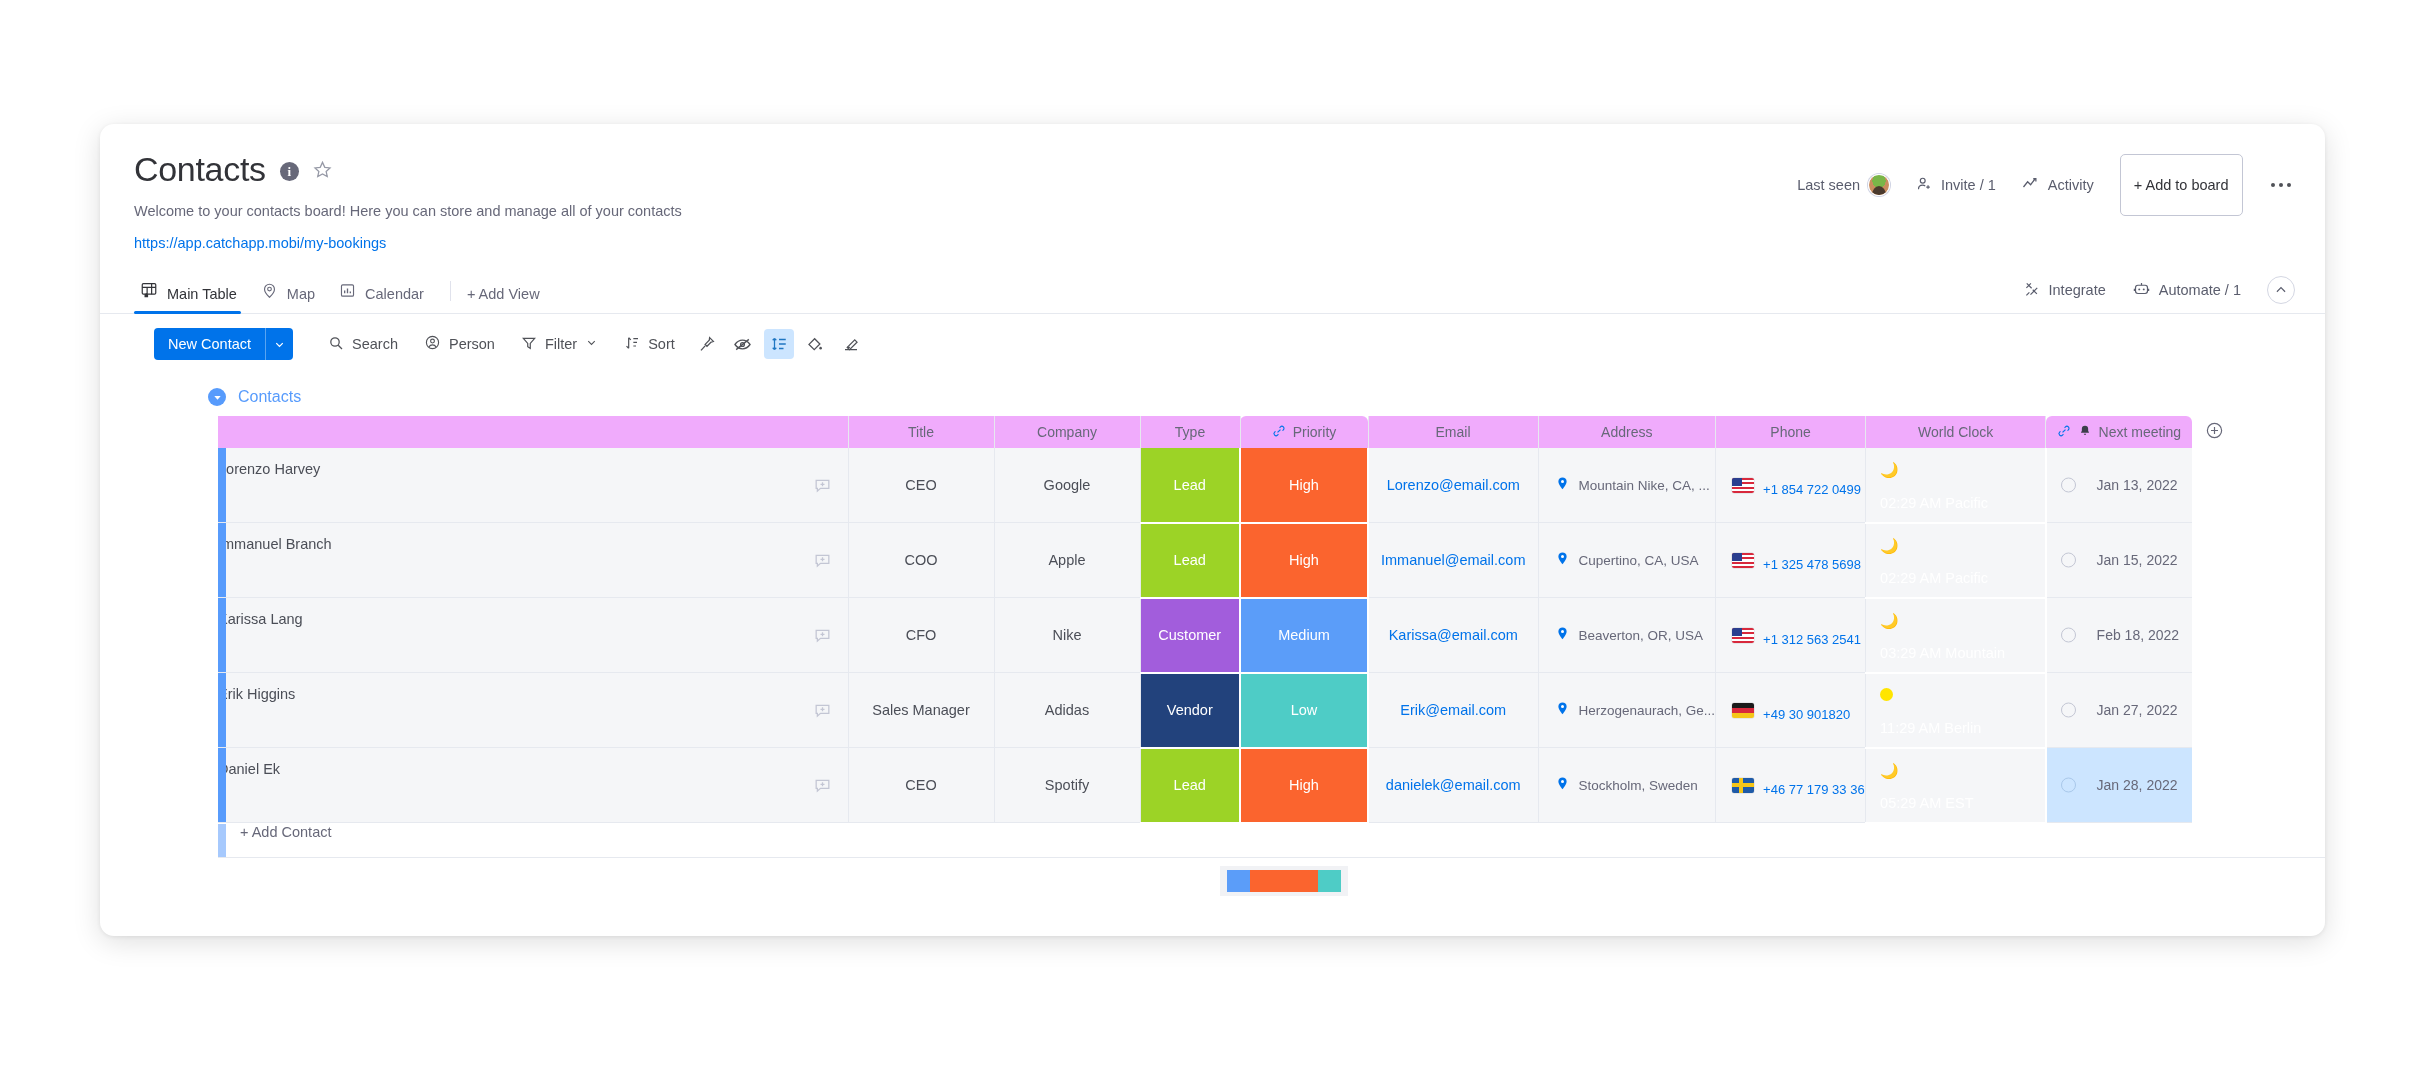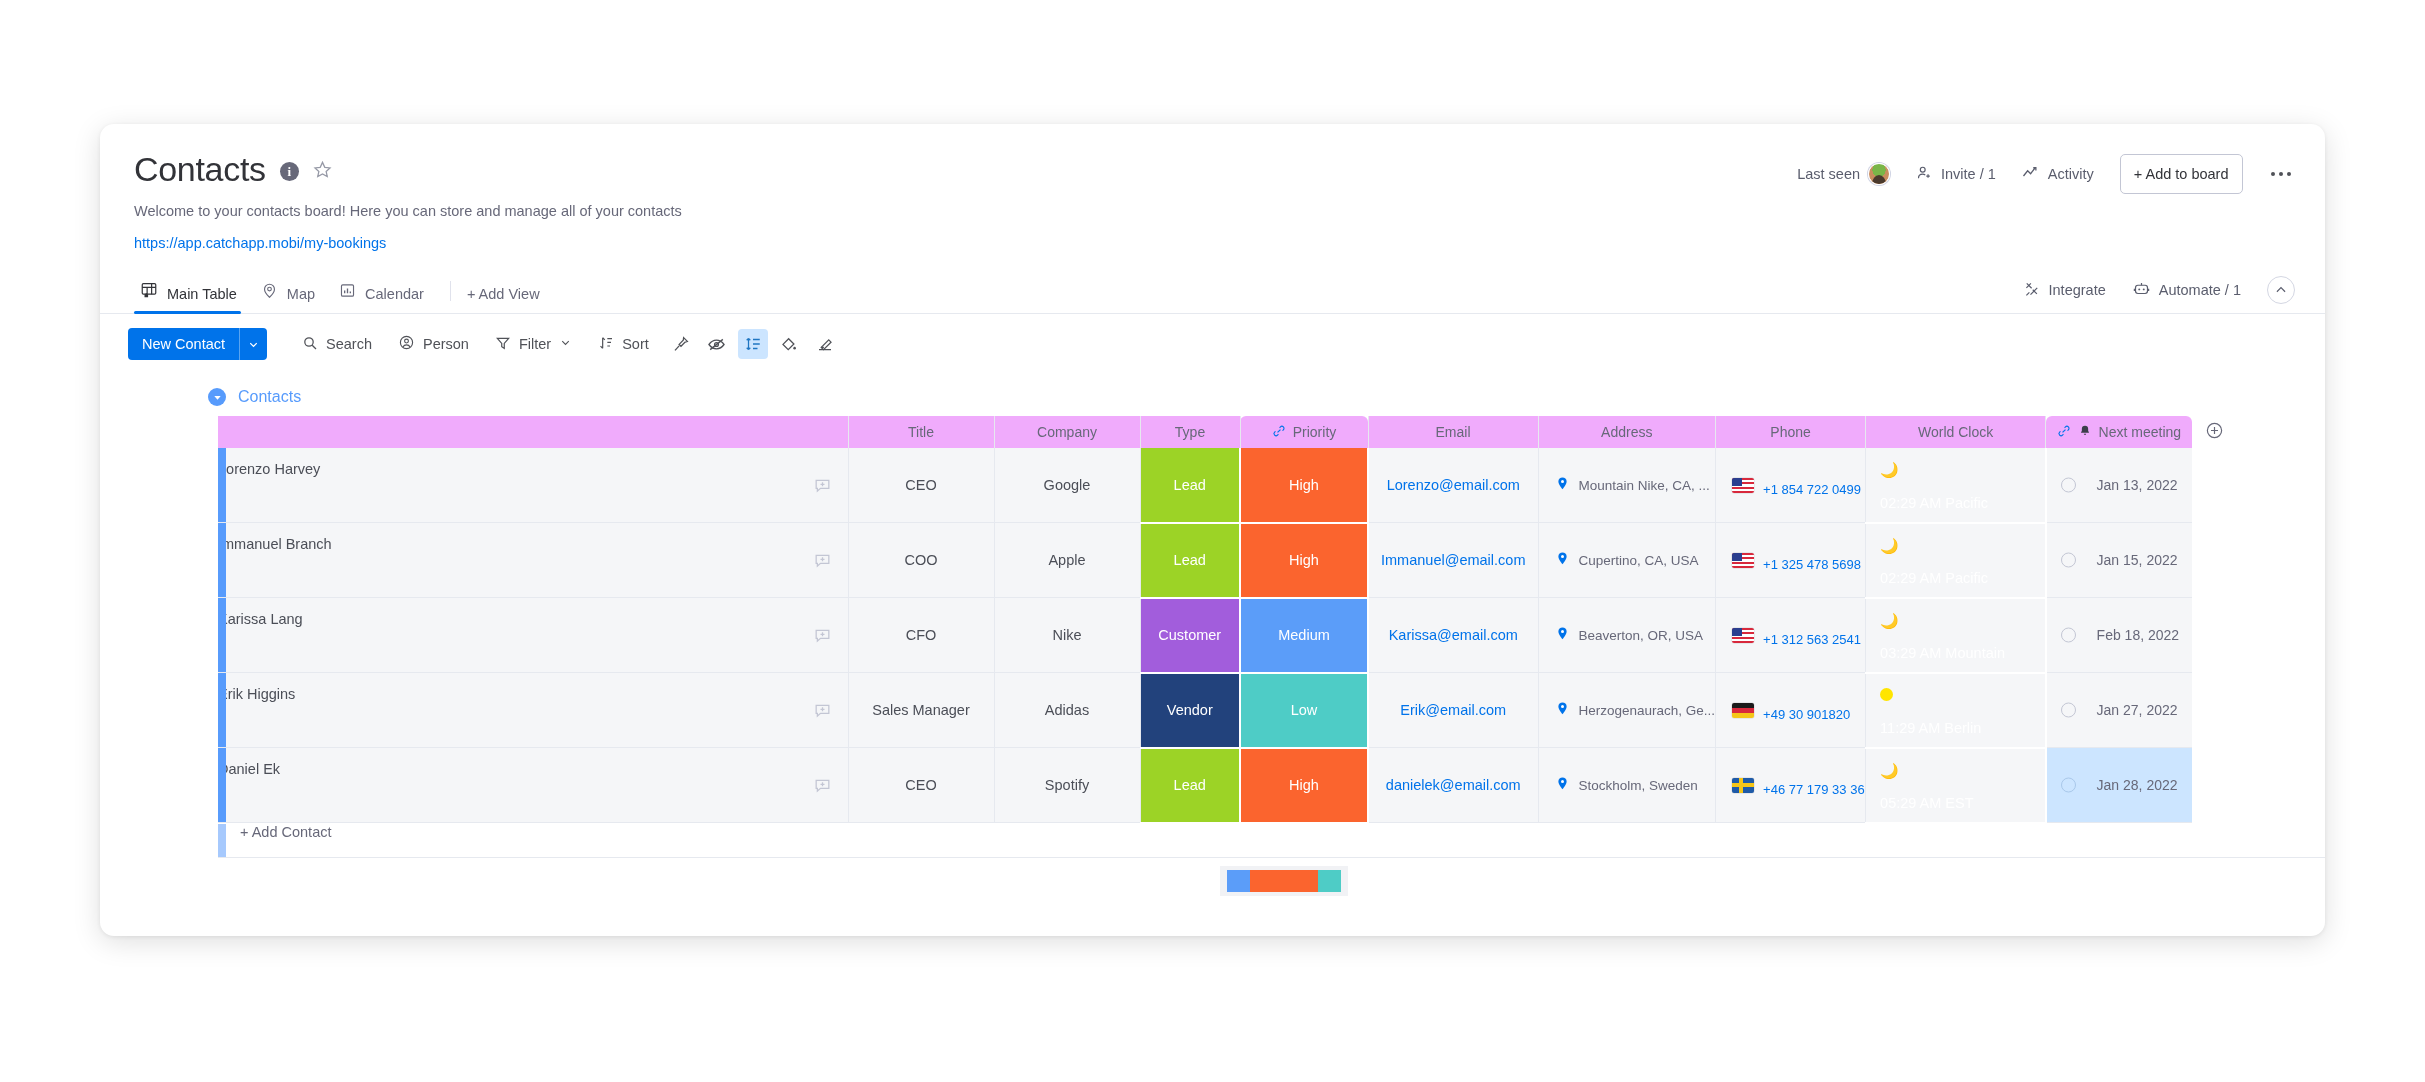--- a/index.html
+++ b/index.html
@@ -76,21 +76,21 @@
     box-shadow: 0 0 0 1px #d0d4e4;
     position: relative; overflow: hidden;
   }
   .avatar::after {
     content: ""; position: absolute; left: 3px; right: 3px; bottom: 0; height: 9px;
     background: #4a3a2d; border-radius: 50% 50% 0 0 / 100% 100% 0 0;
   }
   .add-board-btn {
     display: flex; align-items: center; gap: 7px;
     border: 1px solid #c3c6d4; border-radius: 5px;
-    padding: 11px 13px; font-size: 14.5px; color: #323338;
+    padding: 22px 13px; font-size: 14.5px; color: #323338;
     background: #ffffff; white-space: nowrap;
   }
   .dots-btn { display: flex; gap: 3.5px; align-items: center; padding: 6px 2px; }
   .dots-btn span { width: 4.5px; height: 4.5px; border-radius: 50%; background: #505258; }
 
   
   .tabs-row {
     position: relative;
     margin-top: 18px;
     padding: 0 34px;
@@ -121,21 +121,21 @@
   }
   .collapse-btn {
     width: 28px; height: 28px; border-radius: 50%;
     border: 1px solid #d4d7e3; background: #fff;
     display: flex; align-items: center; justify-content: center;
   }
 
   
   .toolbar {
     display: flex; align-items: center; gap: 0;
-    padding: 14px 34px 12px 28px;
+    padding: 14px 34px 12px 54px;
   }
   .new-contact-btn {
     display: flex; align-items: stretch;
     background: #0073ea; color: #fff; border-radius: 4px;
     overflow: hidden; height: 32px; margin-right: 26px;
   }
   .new-contact-label {
     display: flex; align-items: center; padding: 0 14px;
     font-size: 14.5px; white-space: nowrap;
   }

